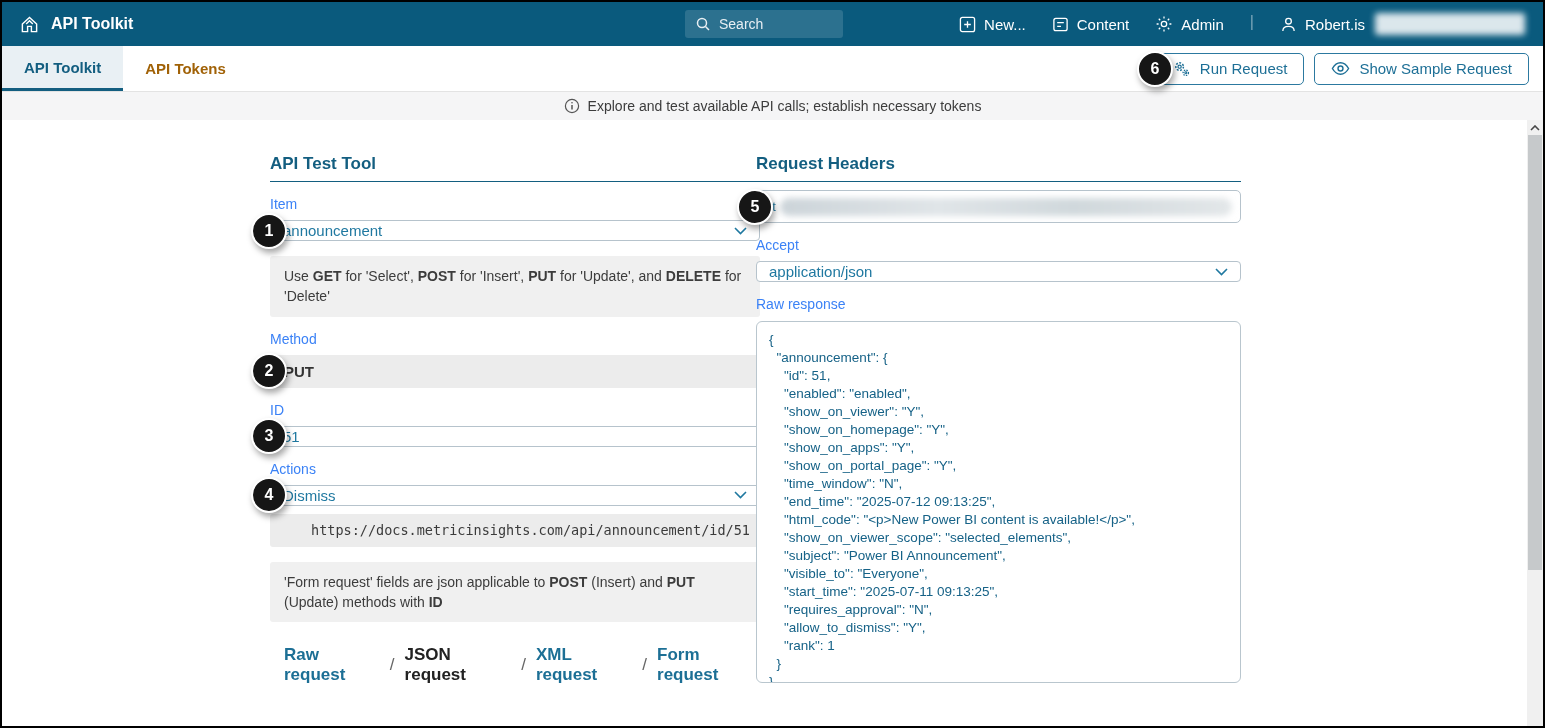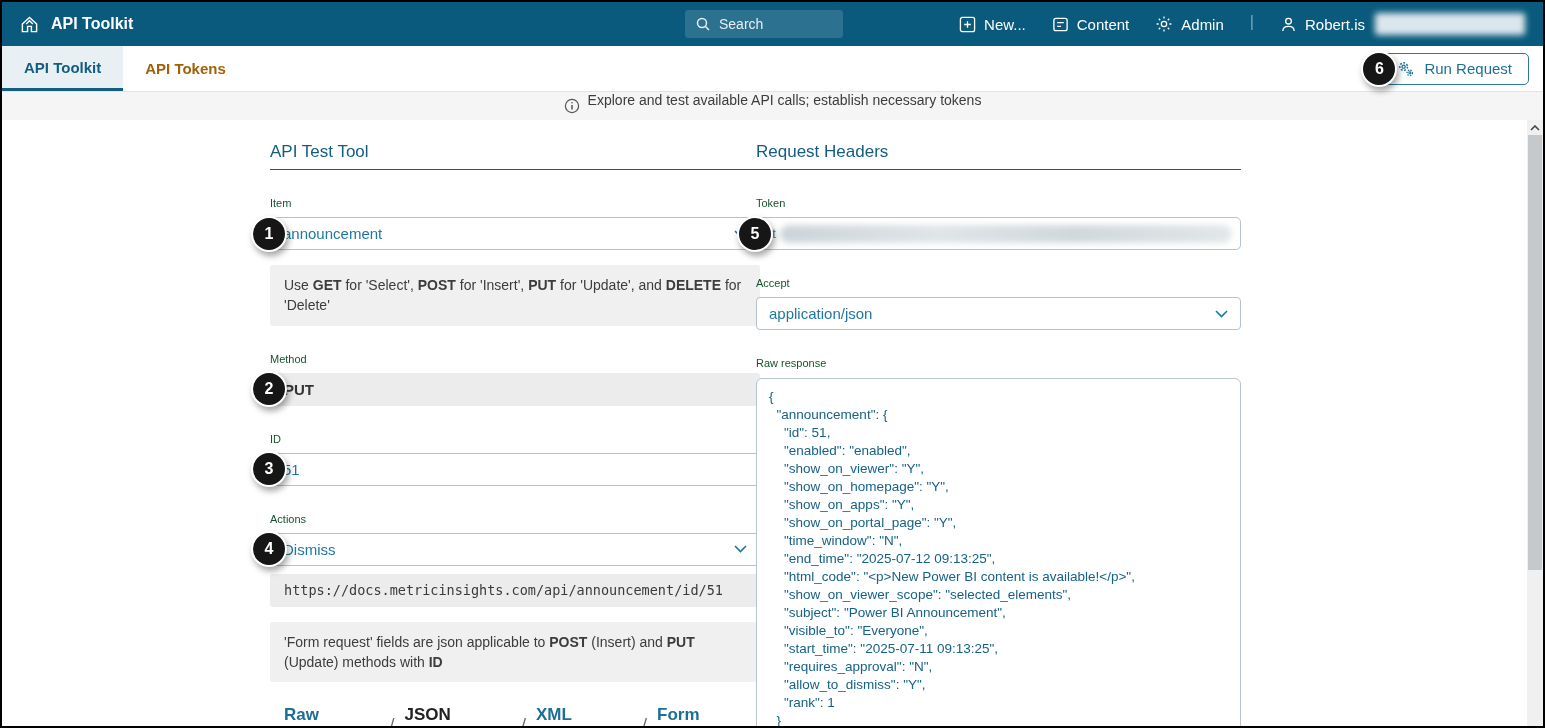--- a/index.html
+++ b/index.html
@@ -48,48 +48,48 @@
   }
   .tabbar-actions { margin-left:auto; display:flex; align-items:center; gap:10px; padding-right:14px; }
   .btn-outline {
     display:flex; align-items:center; gap:9px; height:32px; padding:0 16px;
     border:1px solid #2c79a0; border-radius:5px; background:#fff;
     color:#1d6f96; font-size:15px; font-weight:500; cursor:pointer; position:relative;
   }
 
   
   .infobar {
-    height:28px; background:#f5f5f6; display:flex; justify-content:center;
+    height:28px; background:#f5f5f6; display:flex; align-items:center; justify-content:center;
     gap:8px; font-size:14px; color:#3c3c3c;
   }
 
   
   .content { position:absolute; left:0; top:118px; right:16px; bottom:0; background:#fff; }
   .col { position:absolute; top:0; }
   .col-left  { left:268px; width:490px; }
   .col-right { left:754px; width:485px; }
 
   .section-heading {
-    margin-top:22px; padding-bottom:7px; border-bottom:1px solid #135e80;
-    color:#135e80; font-size:17px; font-weight:normal;
-  }
-  .field-label { margin-top:27px; font-size:11px; color:#14532d; }
+    margin-top:34px; padding-bottom:7px; border-bottom:1px solid #135e80;
+    color:#135e80; font-size:17px; font-weight:bold;
+  }
+  .field-label { margin-top:14px; font-size:14px; color:#3b82f6; }
   .control { position:relative; margin-top:8px; }
 
   .select-box, .text-input {
-    width:100%; height:33px; border:1px solid #b6c3cc; border-radius:4px; background:#fff;
+    width:100%; height:21px; border:1px solid #b6c3cc; border-radius:4px; background:#fff;
     display:flex; align-items:center; padding:0 12px; font-size:15px; color:#1f78a0;
   }
   .select-box { justify-content:space-between; cursor:pointer; }
   .readonly-box {
     width:100%; height:33px; background:#ececec; border-radius:3px;
     display:flex; align-items:center; padding:0 14px;
   }
   .readonly-box.bold { font-weight:bold; color:#333; font-size:15px; }
-  .mono { font-family:"DejaVu Sans Mono", monospace; font-size:13.5px; color:#3b3b3b; }
+  .mono { font-family:"DejaVu Sans Mono", monospace; font-size:13.5px; color:#3b3b3b;margin-left:27px; }
 
   .hint-box {
     margin-top:15px; background:#f0f0f0; border-radius:3px; padding:10px 14px;
     font-size:14px; color:#3c3c3c; line-height:1.45;
   }
 
   
   .badge {
     position:absolute; left:-19px; top:50%; transform:translateY(-50%);
     width:36px; height:36px; border-radius:50%;
@@ -211,20 +211,29 @@
       <span class="icon">
         <svg width="19" height="18" viewBox="0 0 20 19" fill="none" stroke="#1d6f96">
           <circle cx="8" cy="7" r="4" stroke-width="1.6" stroke-dasharray="2 1.6"></circle>
           <circle cx="8" cy="7" r="1.7" stroke-width="1.3"></circle>
           <circle cx="14.5" cy="13.5" r="2.8" stroke-width="1.4" stroke-dasharray="1.5 1.2"></circle>
           <circle cx="14.5" cy="13.5" r="1" stroke-width="1.1"></circle>
         </svg>
       </span>
       <span>Run Request</span>
     </button>
+    <button class="btn-outline">
+      <span class="icon">
+        <svg width="19" height="15" viewBox="0 0 20 15" fill="none" stroke="#1d6f96" stroke-width="1.5">
+          <path d="M1.5 7.5 C4 3 7 1.5 10 1.5 C13 1.5 16 3 18.5 7.5 C16 12 13 13.5 10 13.5 C7 13.5 4 12 1.5 7.5 Z"></path>
+          <circle cx="10" cy="7.5" r="2.6"></circle>
+        </svg>
+      </span>
+      <span>Show Sample Request</span>
+    </button>
   </div>
 </div>
 
 <div class="infobar">
   <span class="icon">
     <svg width="16" height="16" viewBox="0 0 16 16" fill="none" stroke="#555" stroke-width="1.2">
       <circle cx="8" cy="8" r="6.6"></circle>
         <path d="M8 7 V11.4" stroke-width="1.5"></path>
         <circle cx="8" cy="4.7" r="0.8" fill="#555" stroke="none"></circle>
     </svg>
@@ -297,21 +306,20 @@
       <span class="req-tab">XML request</span>
       <span class="req-sep">/</span>
       <span class="req-tab">Form request</span>
     </div>
 
   </div>
 
   <div class="col col-right">
     <div class="section-heading">Request Headers</div>
 
-    <div class="field-label">Token</div>
     <div class="control">
       <span class="badge">5</span>
       <div class="token-input">
         <span class="token-start">7t</span>
         <span class="blur-token"></span>
       </div>
     </div>
 
     <div class="field-label">Accept</div>
     <div class="control">

